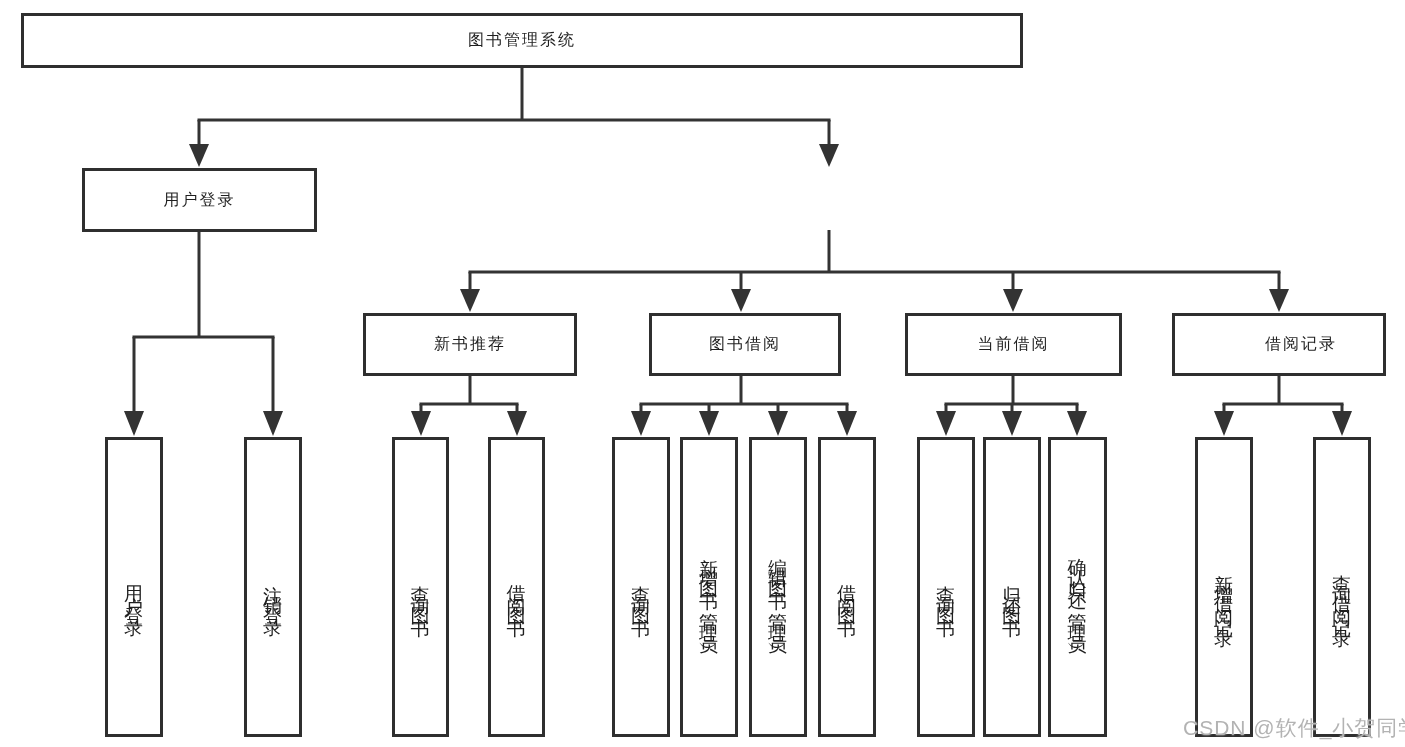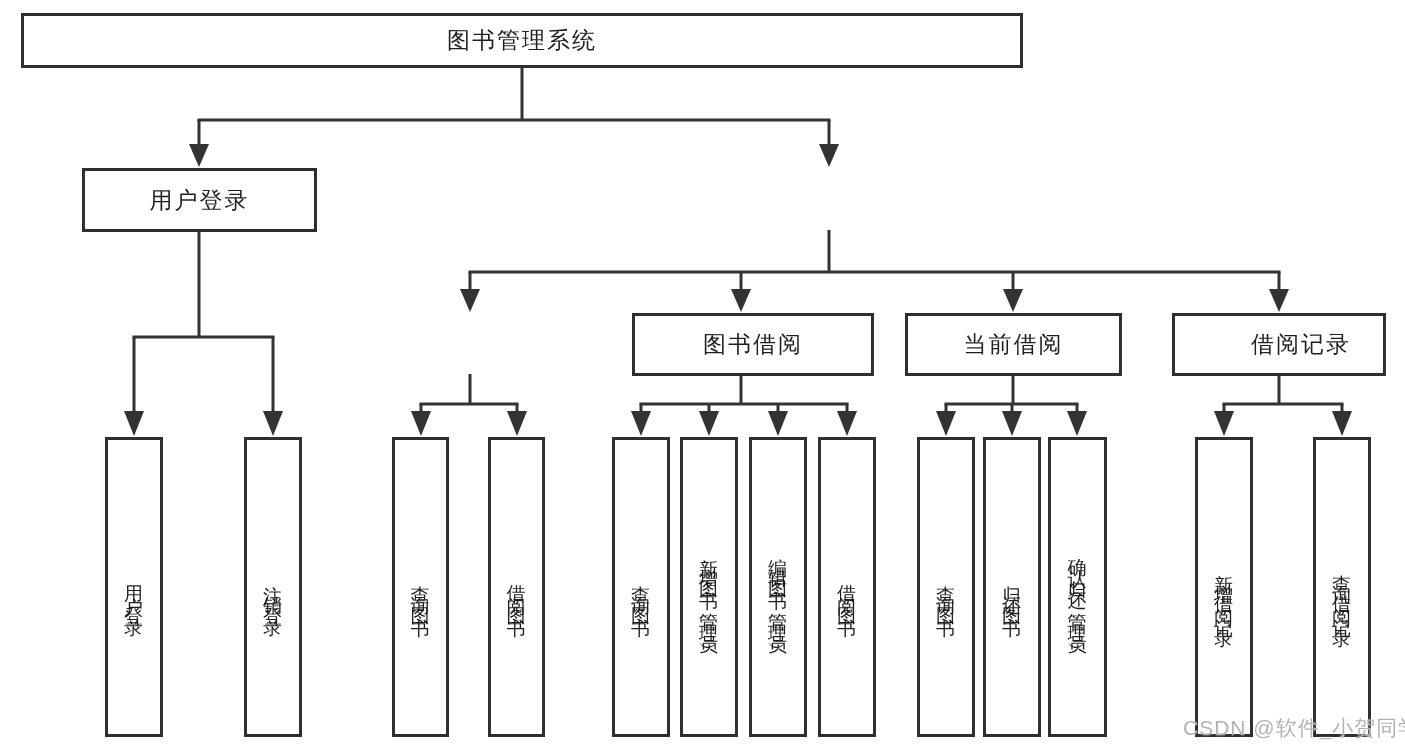--- a/index.html
+++ b/index.html
@@ -26,21 +26,21 @@
     box-sizing: border-box;
     border: 3px solid #2f2f2f;
     background: #ffffff;
     display: flex;
     align-items: center;
     justify-content: center;
     color: #1f1f1f;
     z-index: 2;
   }
   .hbox {
-    font-size: 23px;
+    font-size: 16px;
     letter-spacing: 2px;
     white-space: nowrap;
   }
   .vbox {
     writing-mode: vertical-rl;
     text-orientation: mixed;
     font-size: 19px;
     letter-spacing: 11px;
     line-height: 1;
   }
@@ -139,21 +139,24 @@
   </svg>
 
   <div class="node hbox" style="left:21px; top:13px; width:1002px; height:55px;">
     <span class="lbl">图书管理系统</span>
   </div>
 
   <div class="node hbox" style="left:82px; top:168px; width:235px; height:64px;">
     <span class="lbl">用户登录</span>
   </div>
 
-  <div class="node hbox" style="left:632px; top:313px; width:242px; height:63px;">
+  <div class="node hbox" style="left:363px; top:313px; width:214px; height:63px;">
+    <span class="lbl">新书推荐</span>
+  </div>
+  <div class="node hbox" style="left:649px; top:313px; width:192px; height:63px;">
     <span class="lbl">图书借阅</span>
   </div>
   <div class="node hbox" style="left:905px; top:313px; width:217px; height:63px;">
     <span class="lbl">当前借阅</span>
   </div>
   <div class="node hbox" style="left:1172px; top:313px; width:214px; height:63px;padding-left:44px;">
     <span class="lbl">借阅记录</span>
   </div>
 
   <div class="node vbox" style="left:105px; top:437px; width:58px; height:300px;">

